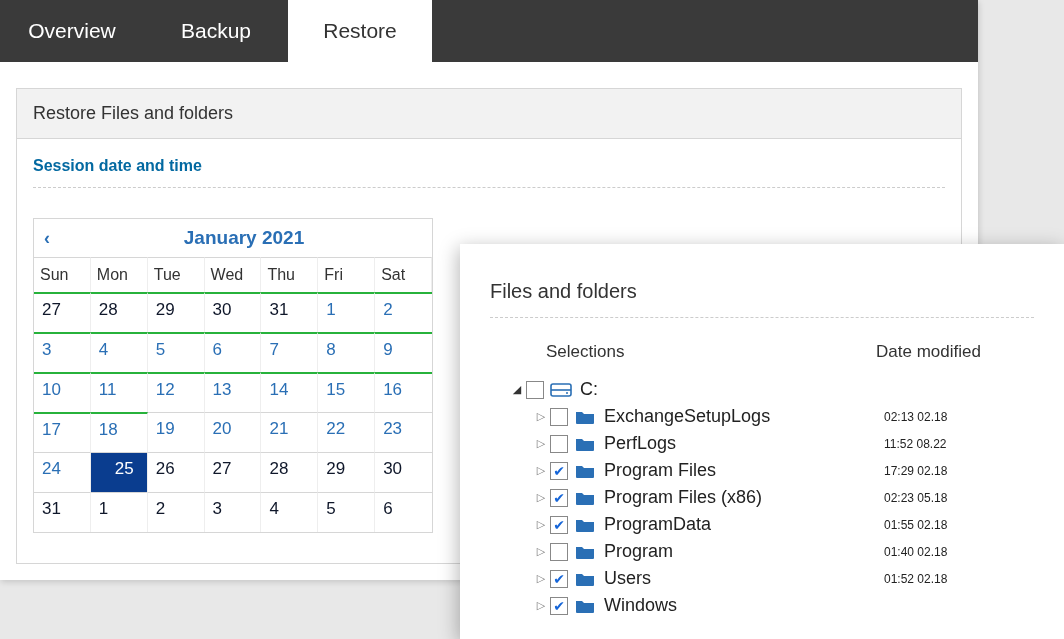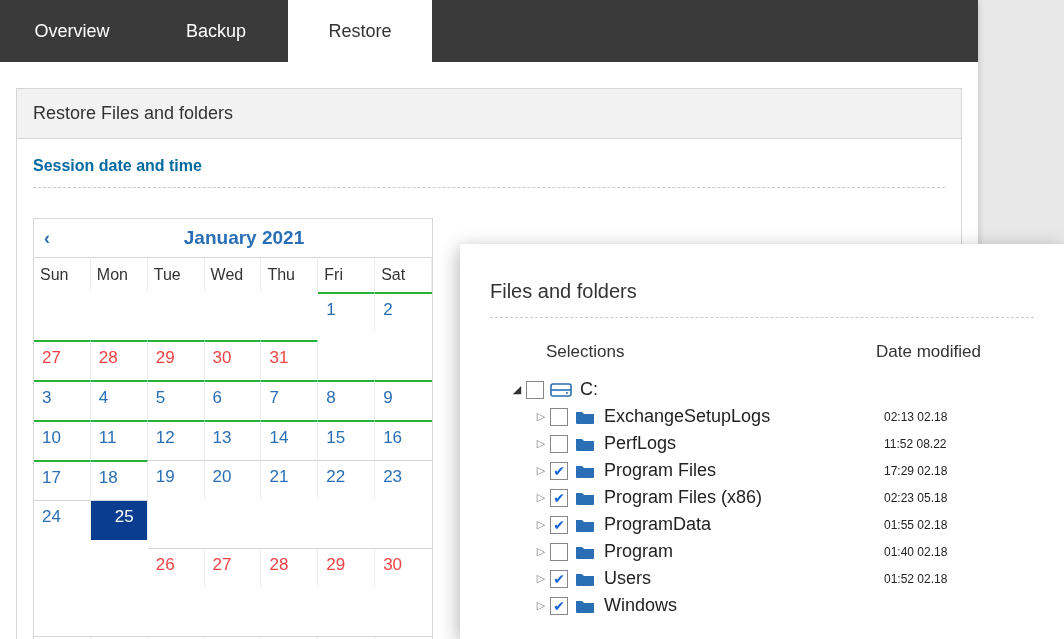--- a/index.html
+++ b/index.html
@@ -19,21 +19,21 @@
     left: 0;
     box-shadow: 1px 2px 6px rgba(0,0,0,0.15);
   }
   .tabbar {
     display: flex;
     background: #3a3a3a;
     height: 62px;
   }
   .tab {
     color: #fff;
-    font-size: 18px;
+    font-size: 21px;
     padding: 11px 28px;
     display: flex;
     align-items: center;
     cursor: pointer;
     min-width: 144px;
     justify-content: center;
   }
   .tab.active {
     background: #fff;
     color: #333;
@@ -103,21 +103,21 @@
     padding: 6px 8px;
     font-size: 17px;
     border-top: 1px solid #d6d6d6;
     border-right: 1px solid #eee;
     color: #2a6fb5;
     cursor: pointer;
     background: #fff;
     position: relative;
   }
   .cal-day.gl { border-top: 2px solid #27b23b; }
-  .cal-day.muted { color: #ef4444; margin-top: 48px; }
+  .cal-day.muted { color: #0f172a; }
   .cal-day.selected { background: #0a3d8f; color: #fff; padding-left: 24px; }
   .cal-day:nth-child(7n) { border-right: none; }
 
   
   .files-panel {
     position: absolute;
     top: 244px;
     left: 460px;
     width: 604px;
     height: 395px;

